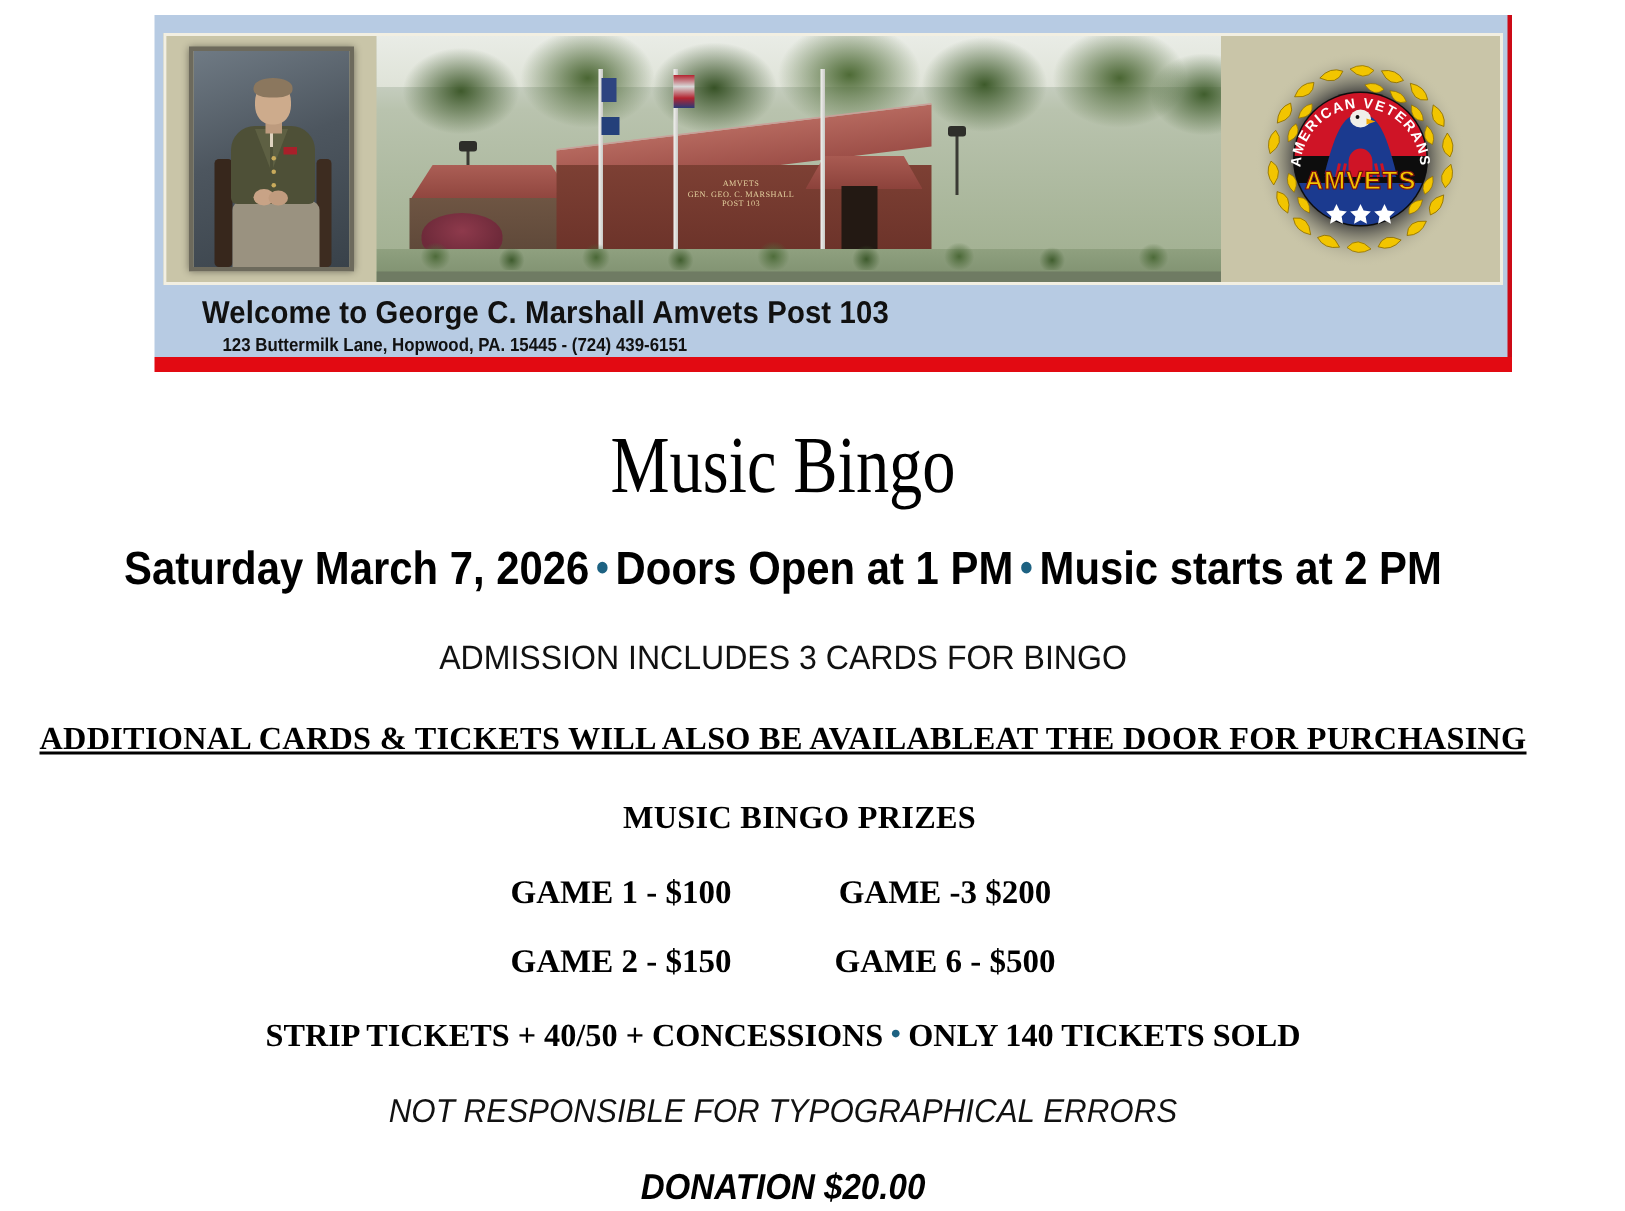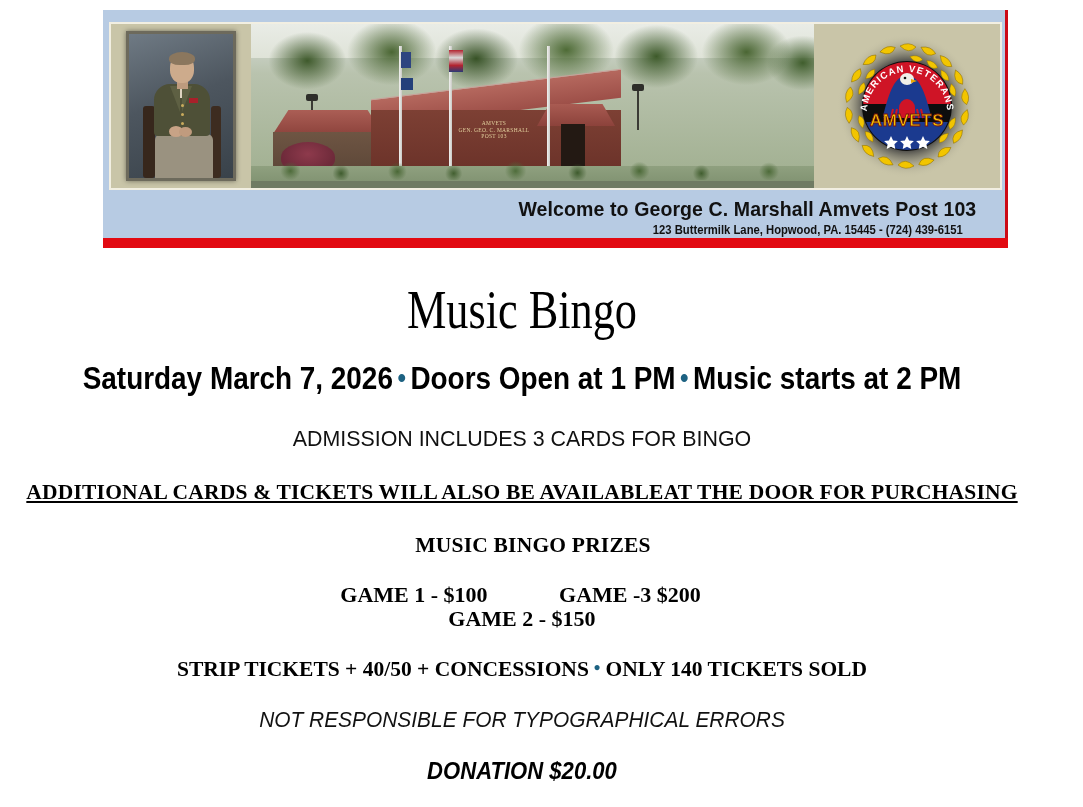--- a/index.html
+++ b/index.html
@@ -342,21 +342,21 @@
     width: 148px;
     height: 148px;
   }
 
   
   .banner-text {
     position: absolute;
     left: 0;
     top: 186px;
     width: 100%;
-    text-align: right;
+    text-align: left;
   }
   .welcome-line {
     font-family: "Liberation Sans", sans-serif;
     font-weight: bold;
     font-size: 21px;
     letter-spacing: 0.1px;
     color: #111111;
     line-height: 26px;
     transform: scaleX(0.93);
   }
@@ -428,20 +428,21 @@
     color: #000;
     letter-spacing: 0.2px;
   }
   .additional-line { margin-top: 26px; text-decoration: underline; }
   .prizes-line { margin-top: 26px; margin-left: 22px; }
 
   .games-grid {
     margin-top: 24px;
     display: flex;
     flex-direction: column;
+    gap: 22px;
     justify-content: center;
   }
   .games-row {
     display: flex;
     justify-content: center;
   }
   .game-cell {
     font-family: "Liberation Serif", serif;
     font-weight: bold;
     font-size: 22px;
@@ -704,20 +705,21 @@
 
   <div class="serif-line prizes-line">MUSIC BINGO PRIZES</div>
 
   <div class="games-grid">
     <div class="games-row">
       <div class="game-cell">GAME 1 - $100</div>
       <div class="game-cell">GAME -3 $200</div>
     </div>
     <div class="games-row">
       <div class="game-cell">GAME 2 - $150</div>
+      <div class="game-cell">GAME 6 - $500</div>
     </div>
   </div>
 
   <div class="strip-line">
     <span>STRIP TICKETS + 40/50 + CONCESSIONS</span><span class="bullet-sep">•</span><span>ONLY 140 TICKETS SOLD</span>
   </div>
 
   <div class="disclaimer-line">NOT RESPONSIBLE FOR TYPOGRAPHICAL ERRORS</div>
 
   <div class="donation-line">DONATION $20.00</div>

